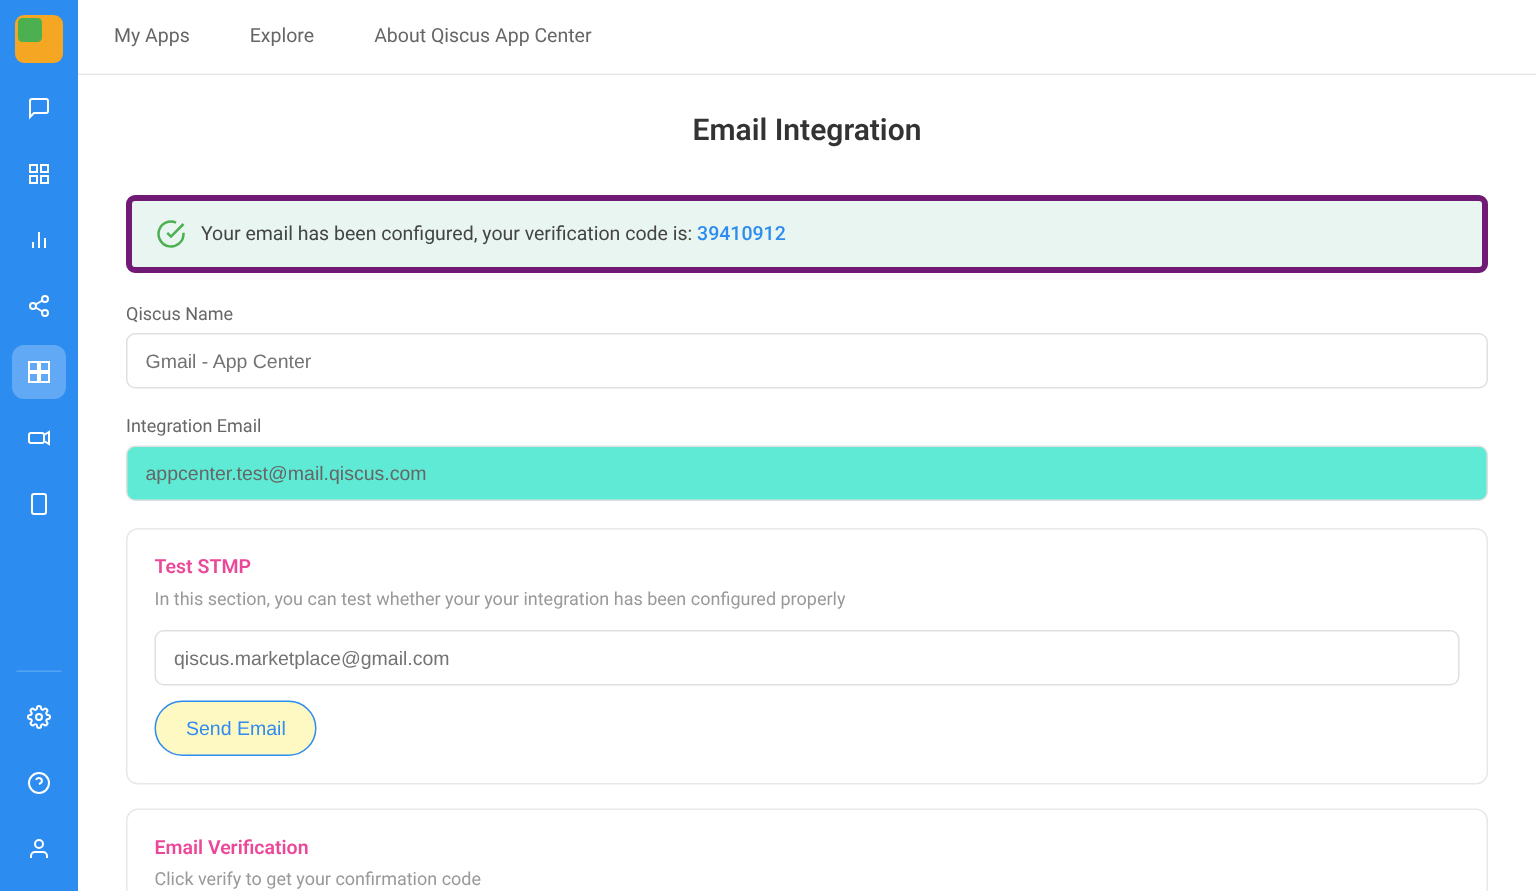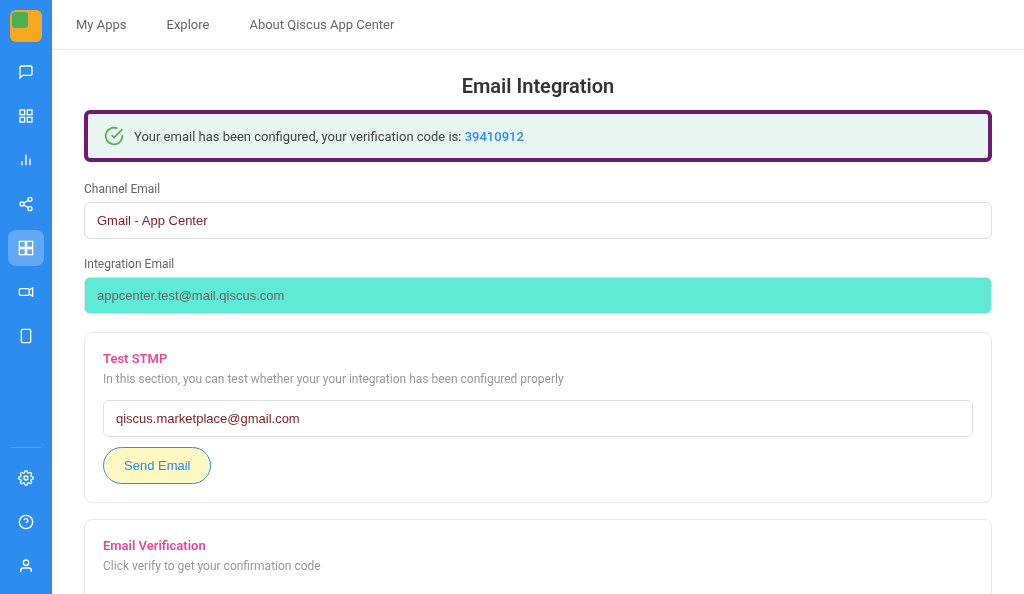--- a/index.html
+++ b/index.html
@@ -100,21 +100,21 @@
       flex: 1;
       overflow-y: auto;
       padding: 24px 32px;
       background: #fff;
     }
     .page-title {
       text-align: center;
       font-size: 20px;
       font-weight: 600;
       color: #333;
-      margin-bottom: 12px;
+      margin-bottom: 32px;
     }
 
     
     .success-banner {
       background: #e8f5f0;
       border: 4px solid #701a75;
       border-radius: 6px;
       padding: 12px 16px;
       display: flex;
       align-items: center;
@@ -142,21 +142,21 @@
       color: #666;
       margin-bottom: 6px;
       display: block;
     }
     .form-input {
       width: 100%;
       padding: 10px 12px;
       border: 1px solid #e0e0e0;
       border-radius: 6px;
       font-size: 13px;
-      color: #7f1d1d;
+      color: #737373;
       background: #fff;
       outline: none;
     }
     .form-input.readonly {
       background: #5eead4;
       color: #666;
     }
 
     
     .section-card {
@@ -285,21 +285,21 @@
       <svg class="success-icon" viewBox="0 0 24 24" fill="none" stroke="#4caf50" stroke-width="2">
         <path d="M22 11.08V12a10 10 0 1 1-5.93-9.14"></path>
         <polyline points="22 4 12 14.01 9 11.01"></polyline>
       </svg>
       <span>
         <span>Your email has been configured, your verification code is: </span><span class="verification-code">39410912</span>
       </span>
     </div>
 
     <div class="form-group">
-      <label class="form-label">Channel Email</label>
+      <label class="form-label">Qiscus Name</label>
       <input class="form-input" type="text" value="Gmail - App Center" style="">
     </div>
 
     <div class="form-group">
       <label class="form-label">Integration Email</label>
       <input class="form-input readonly" type="text" readonly="" value="appcenter.test@mail.qiscus.com" style="">
     </div>
 
     <div class="section-card">
       <div class="section-title">Test STMP</div>

